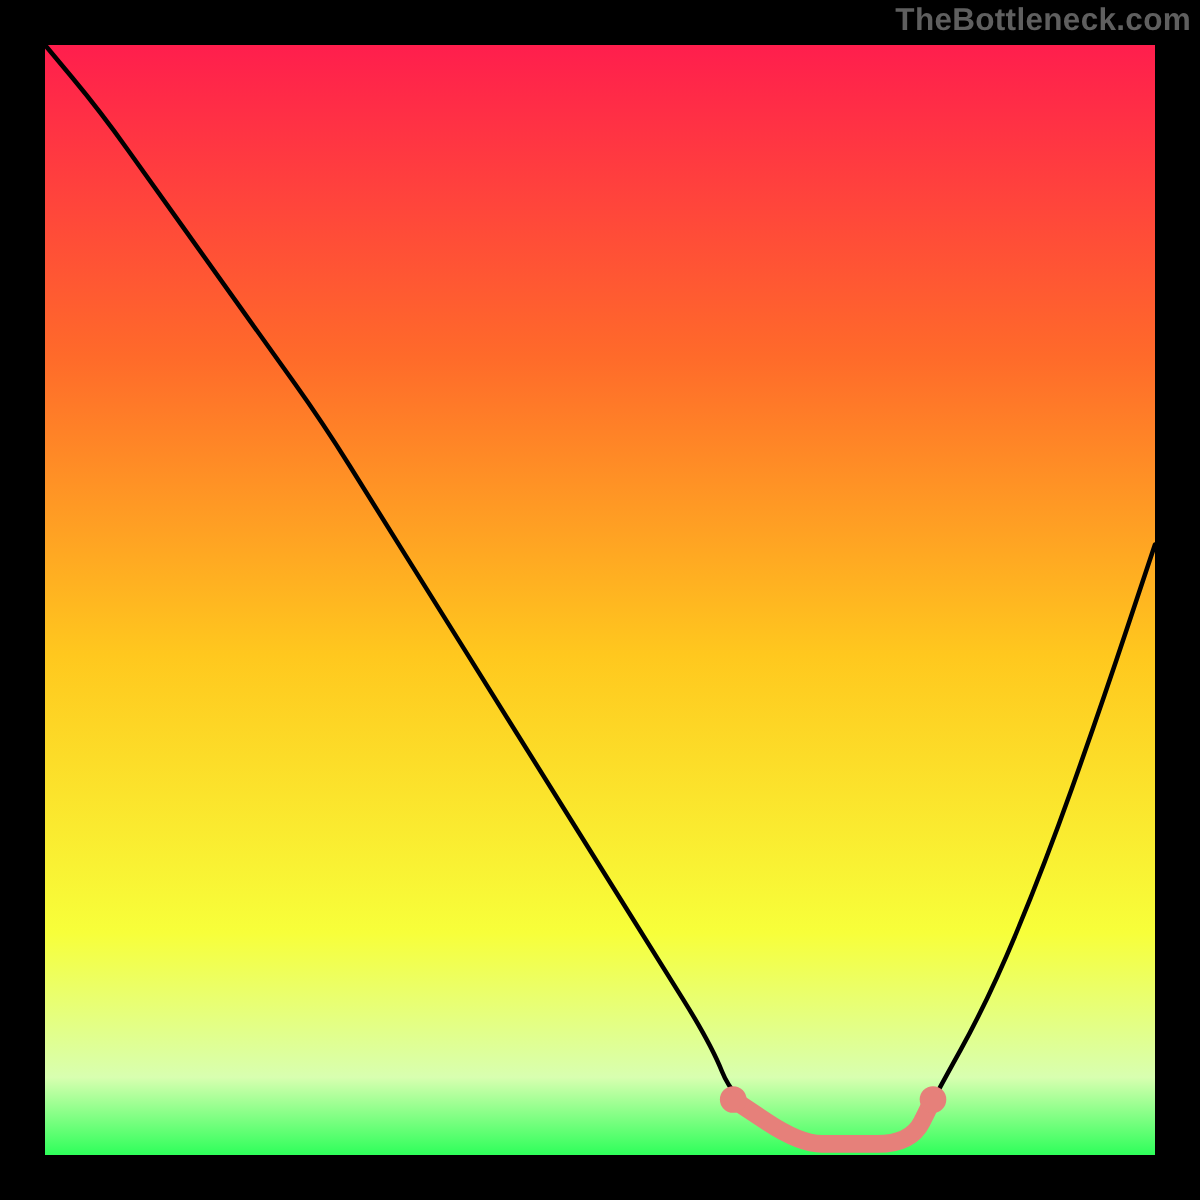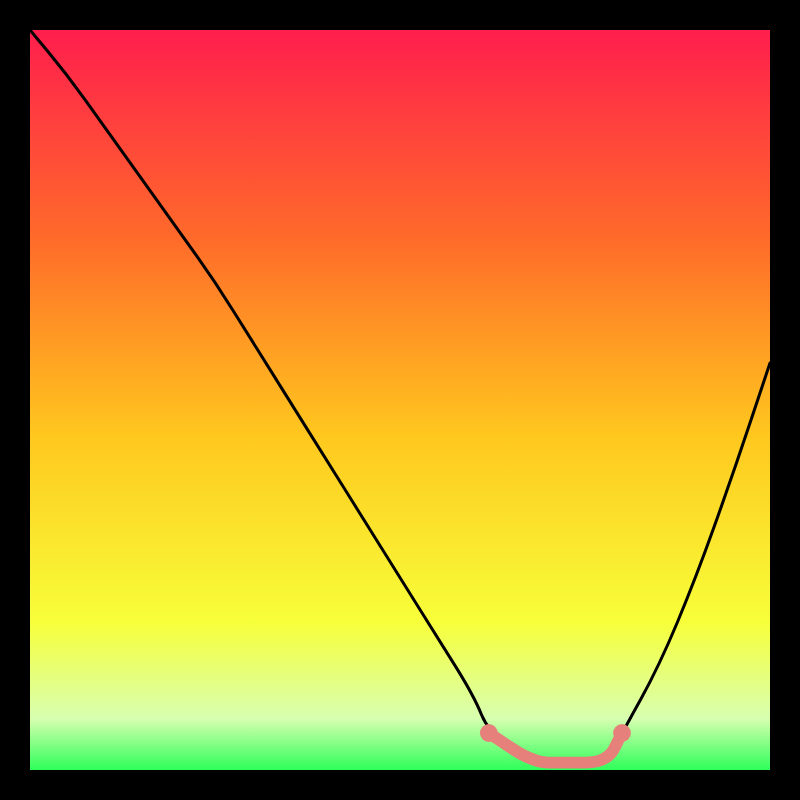--- a/index.html
+++ b/index.html
@@ -29,20 +29,21 @@
   svg.plot {
     position: absolute;
     left: 0;
     top: 0;
   }
 </style>
 </head>
 <body>
 
 <div class="stage">
+  <div class="watermark">TheBottleneck.com</div>
   <svg class="plot" width="800" height="800" viewBox="0 0 800 800">
       <defs>
         <linearGradient id="bg-grad" x1="0" y1="0" x2="0" y2="1">
           <stop offset="0%" stop-color="#ff1e4d"></stop>
           <stop offset="28.000000000000004%" stop-color="#ff6a2a"></stop>
           <stop offset="55.00000000000001%" stop-color="#ffc81e"></stop>
           <stop offset="80%" stop-color="#f7ff3a"></stop>
           <stop offset="93%" stop-color="#d8ffb0"></stop>
           <stop offset="100%" stop-color="#2eff5a"></stop>
         </linearGradient>

